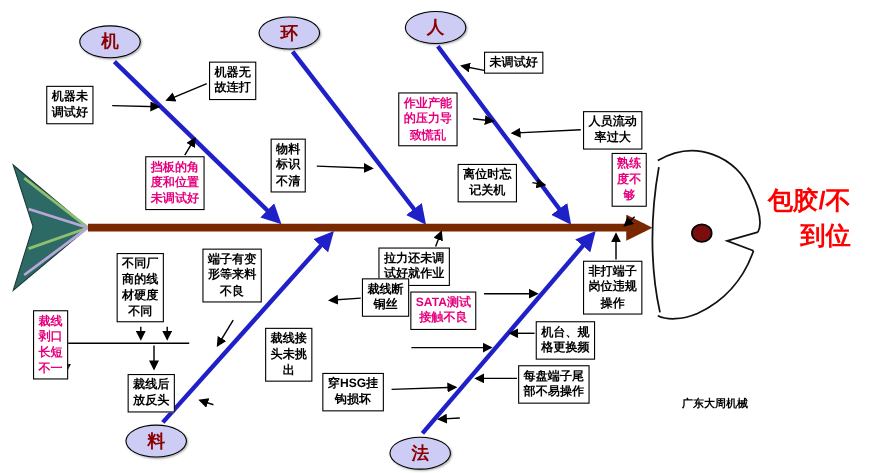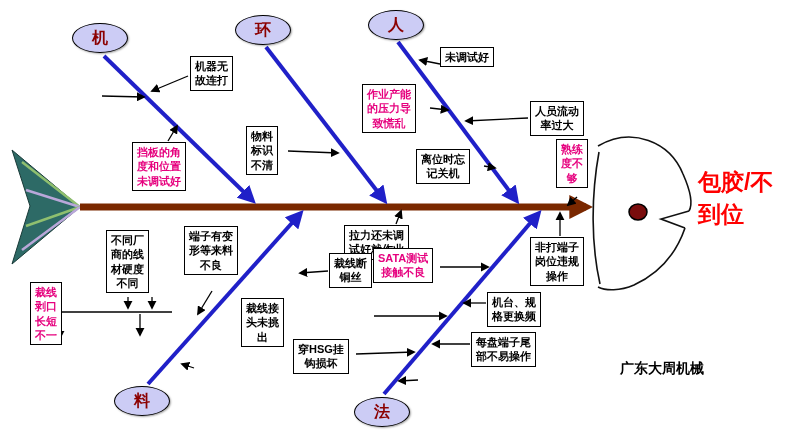--- a/index.html
+++ b/index.html
@@ -18,25 +18,25 @@
     position:absolute; z-index:2;
     width:56px; height:30px;
     background:#ccccf5; border:1.5px solid #000; border-radius:50%;
     color:#8b0000; font-size:16px; font-weight:bold;
     display:flex; align-items:center; justify-content:center;
     box-shadow:1px 1px 2px rgba(0,0,0,0.35);
   }
   .title {
     position:absolute; z-index:2; left:698px; top:166px;
     color:#ff0000; font-size:23px; font-weight:bold; line-height:1.4;
-    white-space:pre; text-align:left;
+    white-space:pre; text-align:right;
   }
   .company {
     position:absolute; z-index:2; left:620px; top:360px;
-    color:#000; font-size:14px; font-weight:bold;
+    color:#000; font-size:10px; font-weight:bold;
   }
 </style>
 </head>
 <body>
 
 <div class="stage">
 
   <svg class="layer" width="810" height="430" viewBox="0 0 810 430">
     <defs>
       <marker id="mBlue" viewBox="0 0 10 10" refX="7" refY="5" markerWidth="4.5" markerHeight="4.5" orient="auto">
@@ -104,20 +104,22 @@
       <ellipse cx="638" cy="212" rx="9" ry="8" fill="#7a0d0d" stroke="#000" stroke-width="1.5"></ellipse>
     </g>
   </svg>
 
   <div class="cat" style="left:72px;top:23px">机</div>
   <div class="cat" style="left:235px;top:15px">环</div>
   <div class="cat" style="left:368px;top:10px">人</div>
   <div class="cat" style="left:114px;top:386px">料</div>
   <div class="cat" style="left:354px;top:397px">法</div>
 
+  <div class="cause" style="left:42px;top:78px">机器未
+调试好</div>
   <div class="cause" style="left:190px;top:56px">机器无
 故连打</div>
   <div class="cause pink" style="left:132px;top:142px">挡板的角
 度和位置
 未调试好</div>
 
   <div class="cause" style="left:246px;top:126px">物料
 标识
 不清</div>
 
@@ -152,22 +154,24 @@
 不良</div>
   <div class="cause" style="left:329px;top:253px">裁线断
 铜丝</div>
   <div class="cause pink" style="left:30px;top:282px">裁线
 剥口
 长短
 不一</div>
   <div class="cause" style="left:241px;top:298px">裁线接
 头未挑
 出</div>
+  <div class="cause" style="left:116px;top:340px">裁线后
+放反头</div>
 
-  <div class="cause pink" style="left:373px;top:248px">SATA测试
+  <div class="cause pink" style="left:373px;top:265px">SATA测试
 接触不良</div>
   <div class="cause" style="left:293px;top:339px">穿HSG挂
 钩损坏</div>
 
   <div class="title">包胶/不
 到位</div>
   <div class="company">广东大周机械</div>
 
 </div>
 

